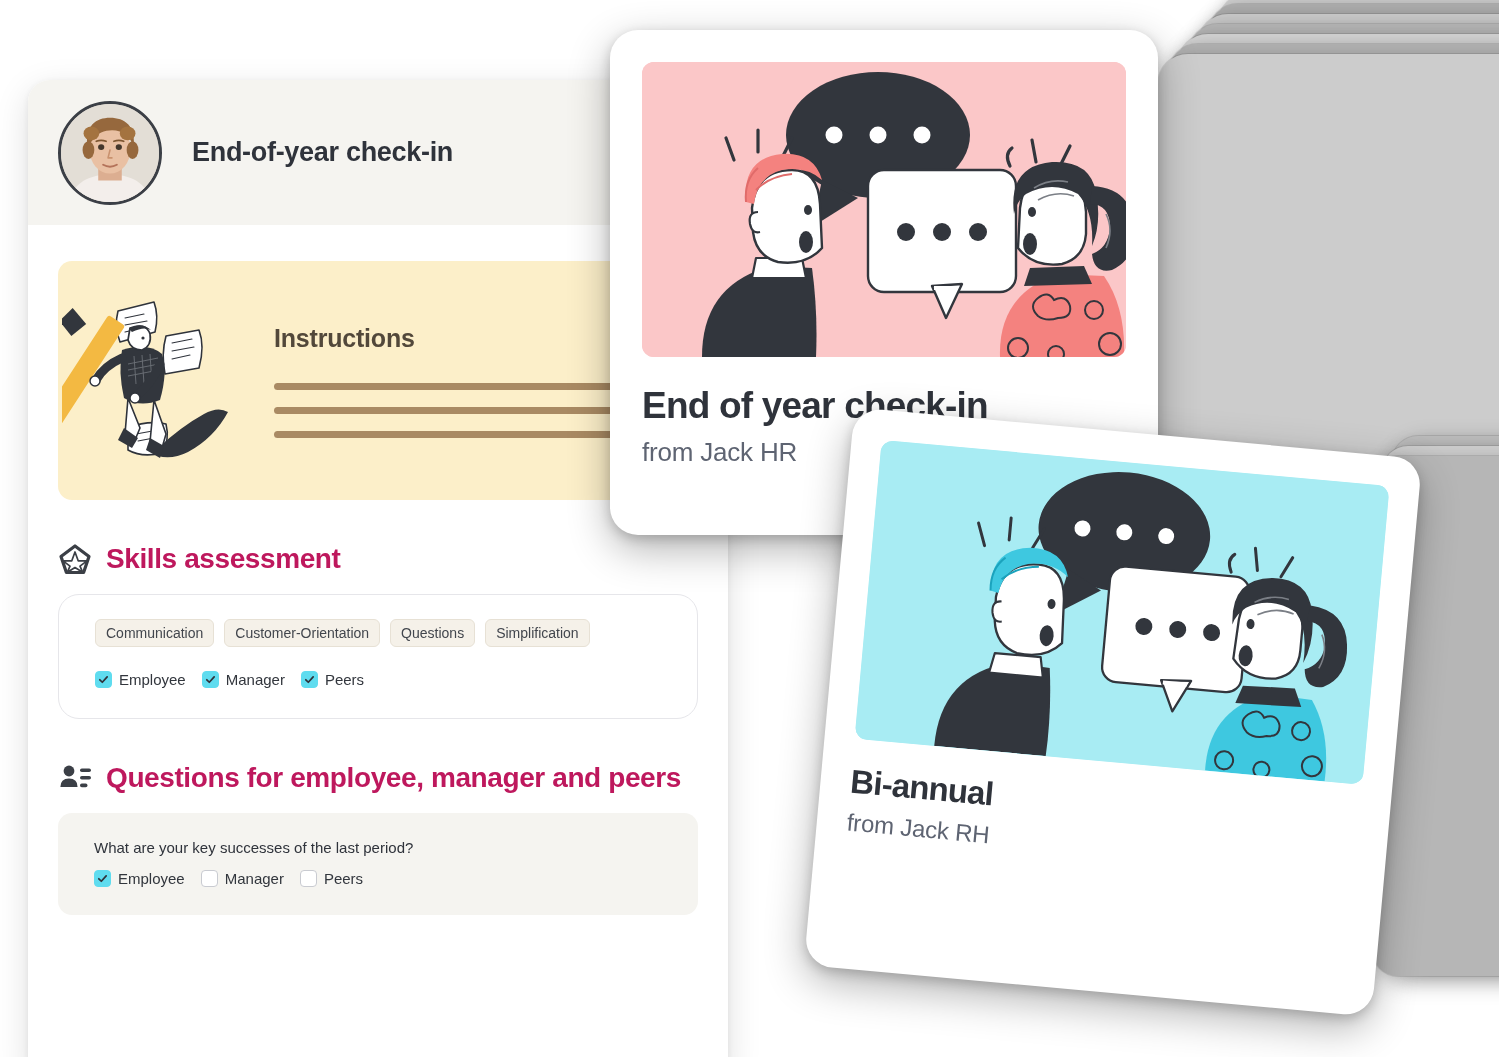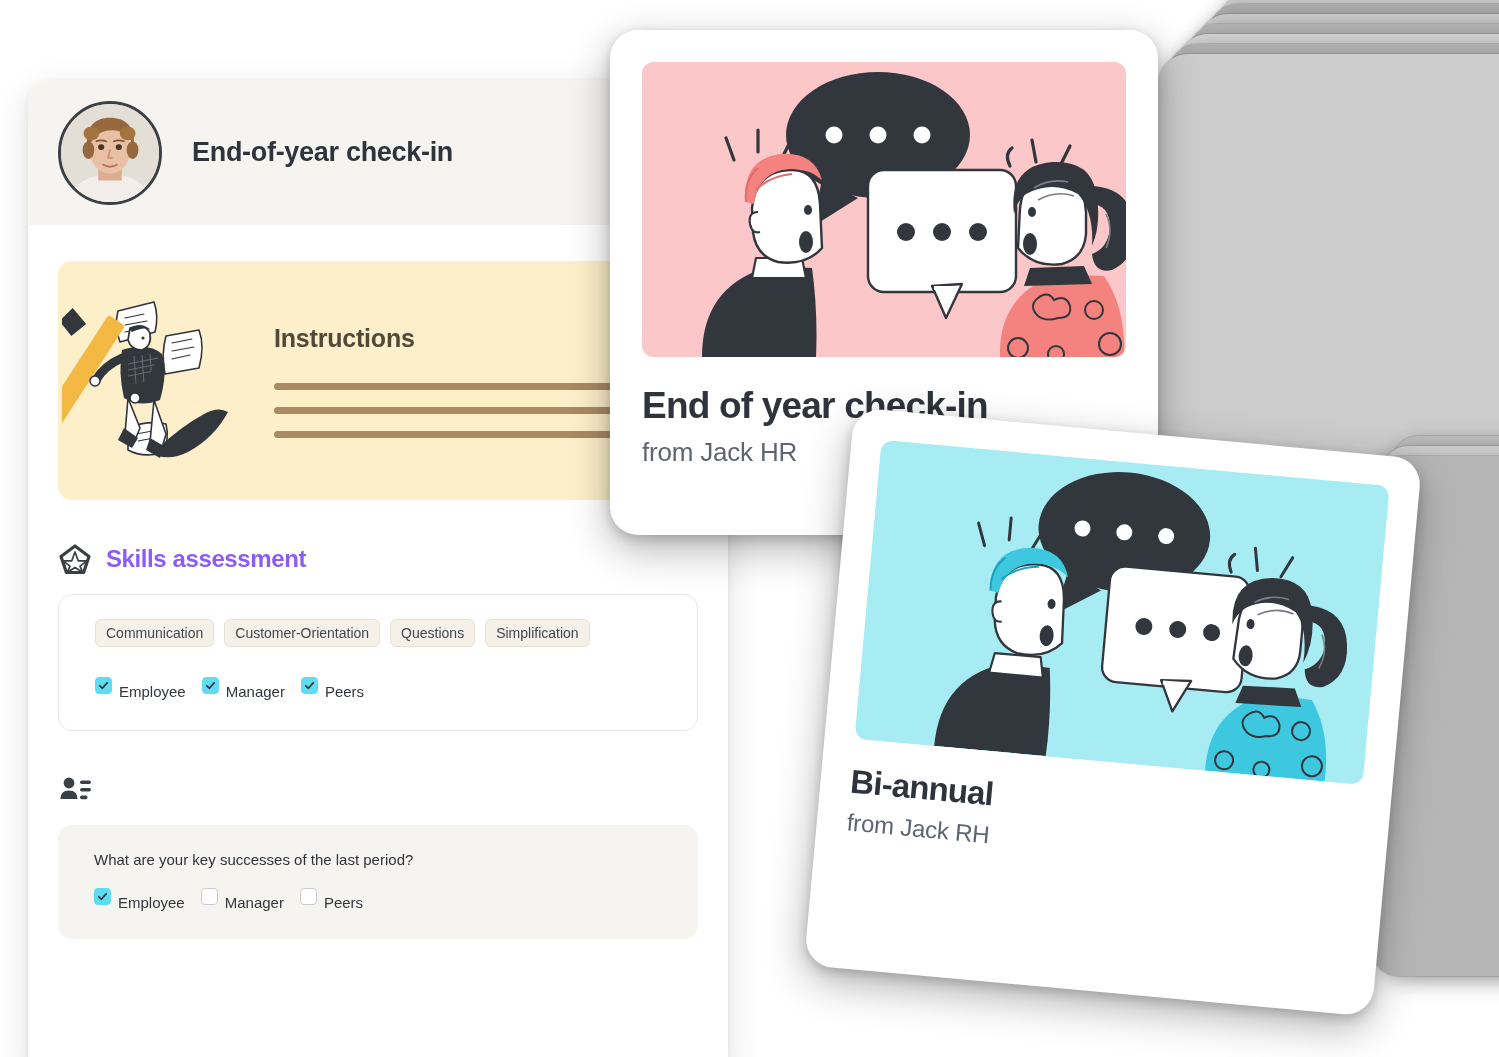--- a/index.html
+++ b/index.html
@@ -121,30 +121,30 @@
   }
   .section-head {
     display: flex;
     align-items: center;
     gap: 14px;
     margin-bottom: 18px;
   }
   .section-icon { width: 34px; height: 34px; flex:0 0 auto; }
   .section-icon svg { display:block; width:100%; height:100%; }
   .section-title {
-    font-size: 24px;
+    font-size: 28px;
     font-weight: bold;
-    color: #8b5cf6;
+    color: #be185d;
     letter-spacing: -0.4px;
     white-space: nowrap;
   }
 
   .panel-outline {
     border: 1px solid #e6e6ea;
-    border-radius: 14px;
+    border-radius: 21px;
     padding: 24px 0 30px 0;
     background: #ffffff;
   }
   .panel-filled {
     background: #f5f4f0;
     border-radius: 14px;
     padding: 26px 0 28px 0;
   }
 
   .tag-row {
@@ -173,21 +173,21 @@
   .cb-item { display:flex; align-items:center; gap: 7px; }
   .cb-box {
     width: 17px; height: 17px;
     border-radius: 4px;
     box-sizing: border-box;
     display:flex; align-items:center; justify-content:center;
   }
   .cb-box.on { background: #5fdcef; border: 1px solid #5fdcef; }
   .cb-box.off { background: #ffffff; border: 1.5px solid #c9cbd1; }
   .cb-box svg { width: 11px; height: 11px; display:block; }
-  .cb-label { font-size: 15px; color: #32363d; margin-top: 12px; }
+  .cb-label { font-size: 15px; color: #32363d; }
 
   .q-text {
     font-size: 15px;
     font-weight: normal;
     color: #2f333b;
     padding: 0 36px;
     margin-bottom: 14px;
   }
   .q-row { margin-top: 0; }
 
@@ -400,20 +400,21 @@
         <div class="section-head">
           <span class="section-icon">
             <svg viewBox="0 0 34 34">
               <circle cx="11" cy="10" r="5.4" fill="#3b3f46"></circle>
               <path d="M2.4 26 Q2.4 17.4 11 17.4 Q19.6 17.4 19.6 26 Z" fill="#3b3f46"></path>
               <rect x="22" y="7.4" width="11" height="3.6" rx="1.8" fill="#3b3f46"></rect>
               <rect x="22" y="15" width="11" height="3.6" rx="1.8" fill="#3b3f46"></rect>
               <rect x="22" y="22.6" width="7.5" height="3.6" rx="1.8" fill="#3b3f46"></rect>
             </svg>
           </span>
+          <span class="section-title">Questions for employee, manager and peers</span>
         </div>
 
         <div class="panel-filled">
           <div class="q-text">What are your key successes of the last period?</div>
           <div class="cb-row q-row">
             <span class="cb-item">
               <span class="cb-box on">
                 <svg viewBox="0 0 12 12">
                   <path d="M2 6.3 L4.7 9 L10 3.2" fill="none" stroke="#2f333b" stroke-width="1.9" stroke-linecap="round" stroke-linejoin="round"></path>
                 </svg>

